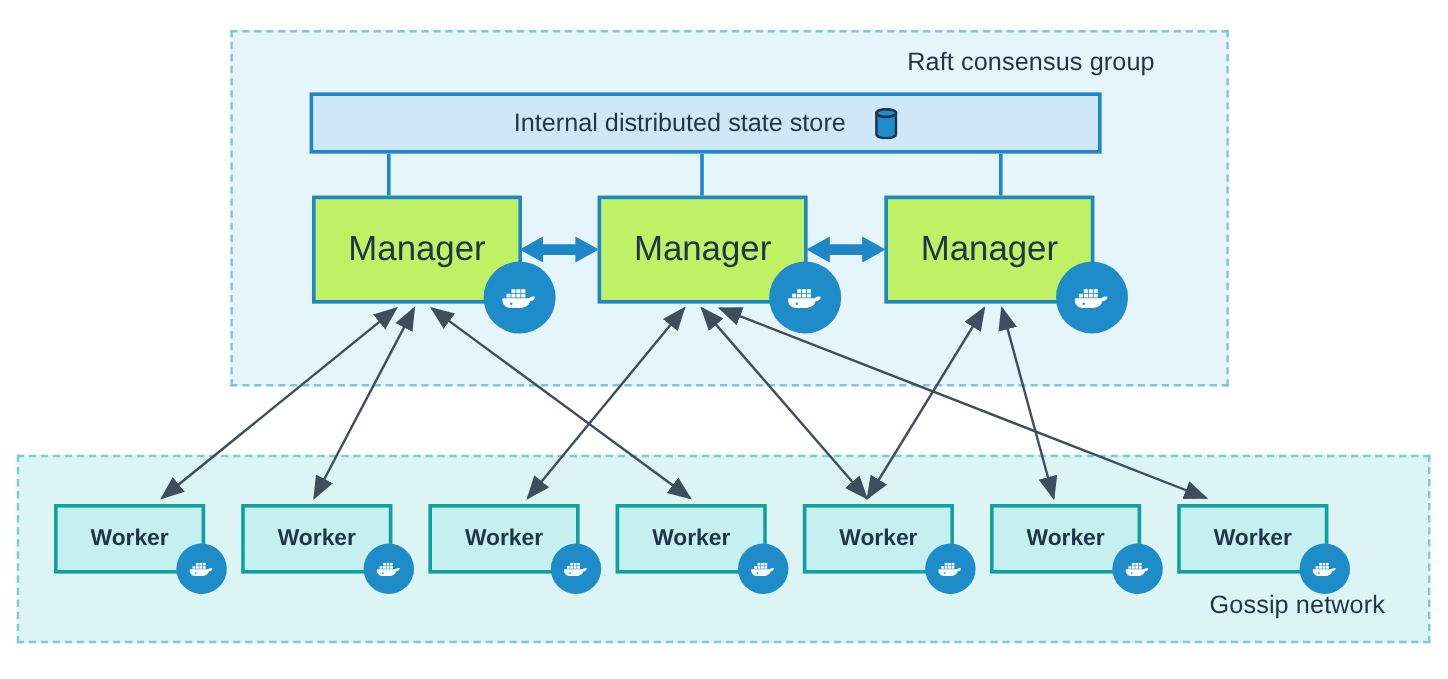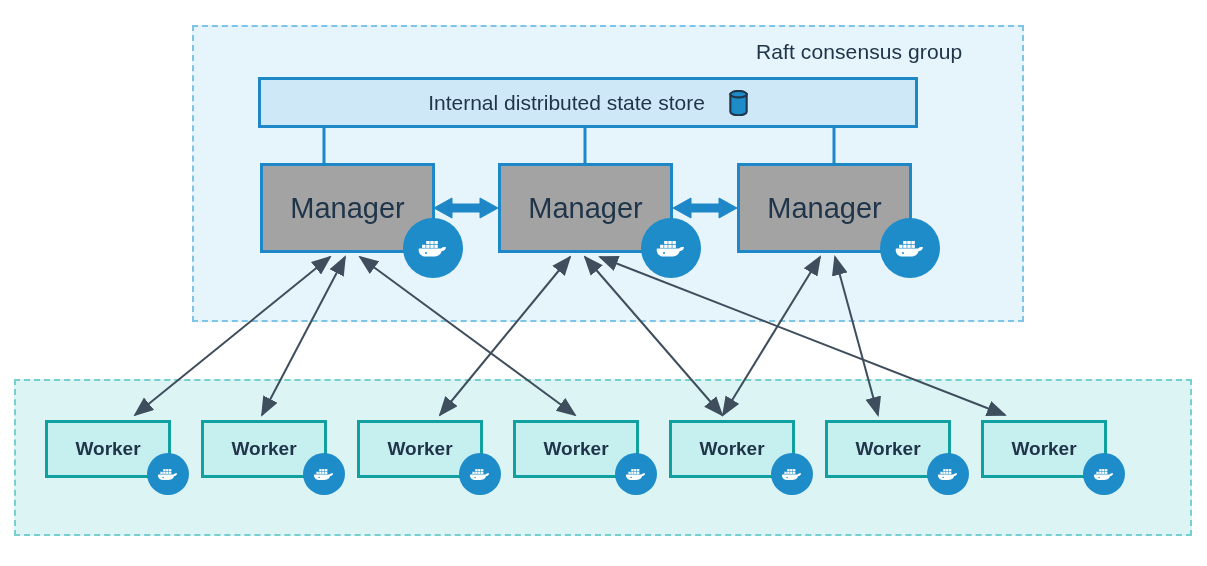--- a/index.html
+++ b/index.html
@@ -76,21 +76,21 @@
     height: 26px;
     flex: none;
     display: block;
   }
   .manager {
     position: absolute;
     top: 163px;
     width: 175px;
     height: 90px;
     box-sizing: border-box;
-    background: #a3a3a3;
+    background: #bef264;
     border: 3px solid #1E87C8;
     display: flex;
     align-items: center;
     justify-content: center;
   }
   .manager-label {
     font-size: 29px;
     color: #20354A;
     white-space: nowrap;
   }
@@ -155,20 +155,21 @@
 </style>
 </head>
 <body>
 
 <div id="canvas">
 
   <div class="group" id="raft-group"></div>
   <div class="group-label" id="raft-label">Raft consensus group</div>
 
   <div class="group" id="gossip-group"></div>
+  <div class="group-label" id="gossip-label">Gossip network</div>
 
   <svg id="connectors" viewBox="0 0 1207 566">
 
     <path d="M324,128 L324,163" stroke="#1E87C8" stroke-width="3" fill="none"></path>
     <path d="M585,128 L585,163" stroke="#1E87C8" stroke-width="3" fill="none"></path>
     <path d="M834,128 L834,163" stroke="#1E87C8" stroke-width="3" fill="none"></path>
 
     <g stroke="#1E87C8" fill="#1E87C8">
       <path d="M445,208 L487,208" stroke-width="9" stroke-linecap="butt"></path>
       <path d="M434,208 L452,198 L452,218 Z"></path>

